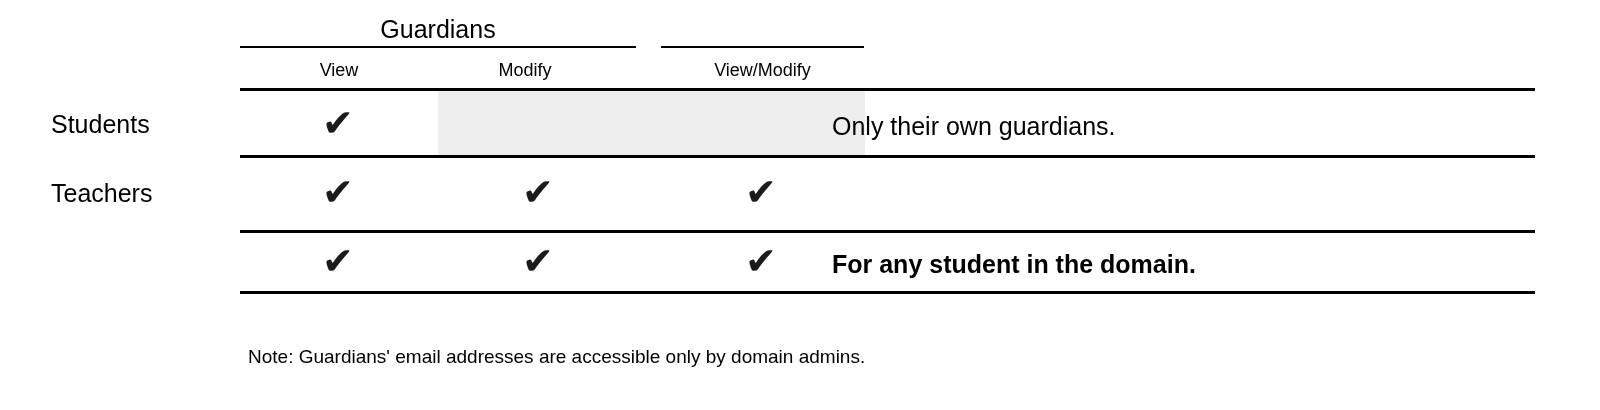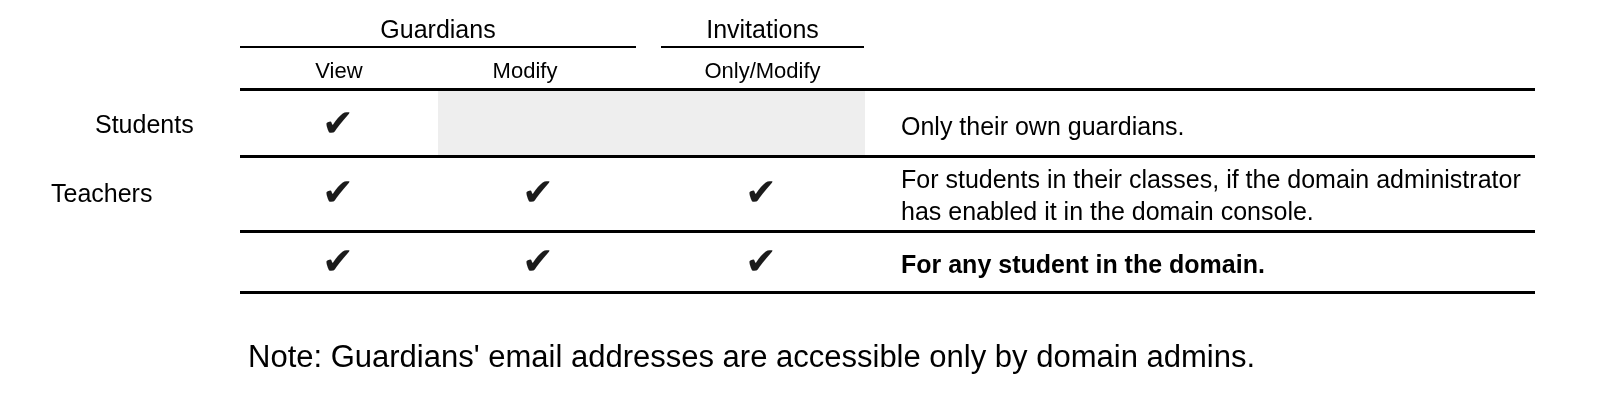--- a/index.html
+++ b/index.html
@@ -89,39 +89,39 @@
   }
   .grouphead-invitations {
     left: 661px;
     top: 17px;
     width: 203px;
   }
 
   
   .colhead {
     position: absolute;
-    font-size: 22px;
+    font-size: 18px;
     line-height: 25px;
     text-align: center;
     white-space: nowrap;
     top: 58px;
   }
   .colhead-view    { left: 240px; width: 198px; }
   .colhead-modify  { left: 426px; width: 198px; }
   .colhead-vm      { left: 661px; width: 203px; }
 
   
   .rowlabel {
     position: absolute;
     left: 51px;
     font-size: 25px;
     line-height: 25px;
     white-space: nowrap;
   }
-  .rowlabel-students { top: 112px; margin-left: 44px; }
+  .rowlabel-students { top: 112px; }
   .rowlabel-teachers { top: 181px; }
   .rowlabel-admin    { top: 250px; }
 
   
   .check {
     position: absolute;
     width: 60px;
     text-align: center;
     font-size: 38px;
     line-height: 38px;
@@ -132,74 +132,72 @@
   .check-c1 { left: 308px; }
   .check-c2 { left: 508px; }
   .check-c3 { left: 731px; }
   .check-r1 { top: 104px; }
   .check-r2 { top: 173px; }
   .check-r3 { top: 242px; }
 
   
   .desc {
     position: absolute;
-    left: 901px;
+    left: 832px;
     width: 660px;
     font-size: 25px;
     line-height: 32px;
   }
   .desc-students { top: 110px; }
   .desc-teachers { top: 163px; }
   .desc-admin    { top: 248px; font-weight: bold; }
 
   
   .note {
     position: absolute;
     left: 248px;
     top: 342px;
-    font-size: 31px;
+    font-size: 19px;
     line-height: 30px;
     white-space: nowrap;
   }
 </style>
 </head>
 <body>
 
 <div class="page">
 
   <div class="shade-cell"></div>
 
   <div class="rule rule-span-guardians"></div>
   <div class="rule rule-span-invitations"></div>
   <div class="rule rule-head-bottom"></div>
   <div class="rule rule-row-1"></div>
   <div class="rule rule-row-2"></div>
   <div class="rule rule-bottom"></div>
 
   <div class="grouphead grouphead-guardians">Guardians</div>
-  <div class="grouphead grouphead-invitations">Invitations</div>
 
   <div class="colhead colhead-view">View</div>
   <div class="colhead colhead-modify">Modify</div>
-  <div class="colhead colhead-vm">Only/Modify</div>
+  <div class="colhead colhead-vm">View/Modify</div>
 
   <div class="rowlabel rowlabel-students">Students</div>
   <div class="rowlabel rowlabel-teachers">Teachers</div>
 
   <div class="check check-c1 check-r1">✔</div>
   <div class="check check-c2 check-r1"></div>
   <div class="check check-c3 check-r1"></div>
 
   <div class="check check-c1 check-r2">✔</div>
   <div class="check check-c2 check-r2">✔</div>
   <div class="check check-c3 check-r2">✔</div>
 
   <div class="check check-c1 check-r3">✔</div>
   <div class="check check-c2 check-r3">✔</div>
   <div class="check check-c3 check-r3">✔</div>
 
   <div class="desc desc-students">Only their own guardians.</div>
-  <div class="desc desc-teachers">For students in their classes, if the domain administrator has enabled it in the domain console.</div>
   <div class="desc desc-admin">For any student in the domain.</div>
 
   <div class="note">Note: Guardians' email addresses are accessible only by domain admins.</div>
 
 </div>
 
 </body></html>

